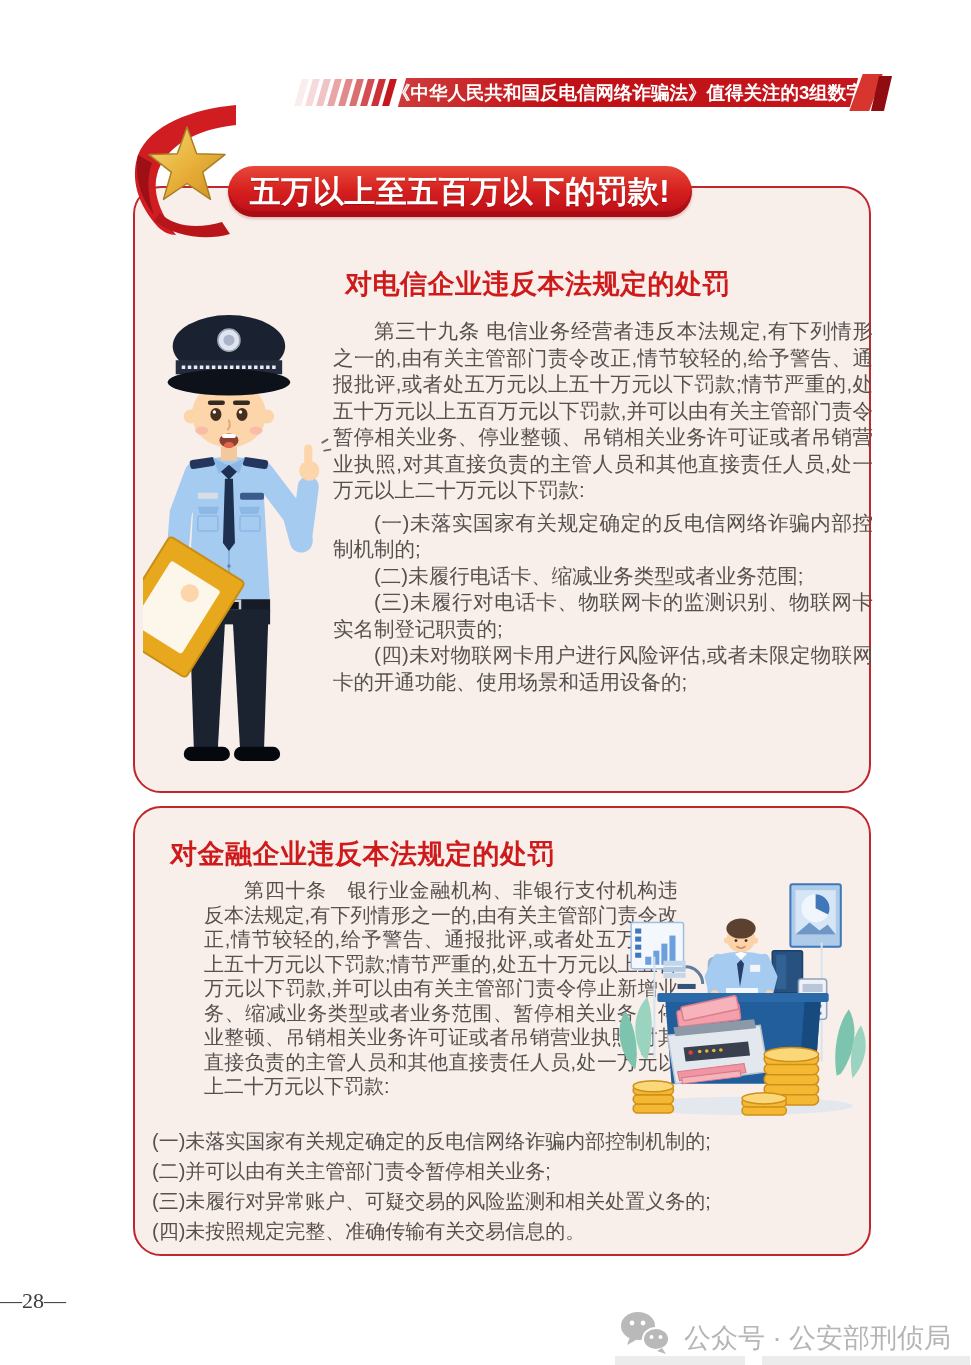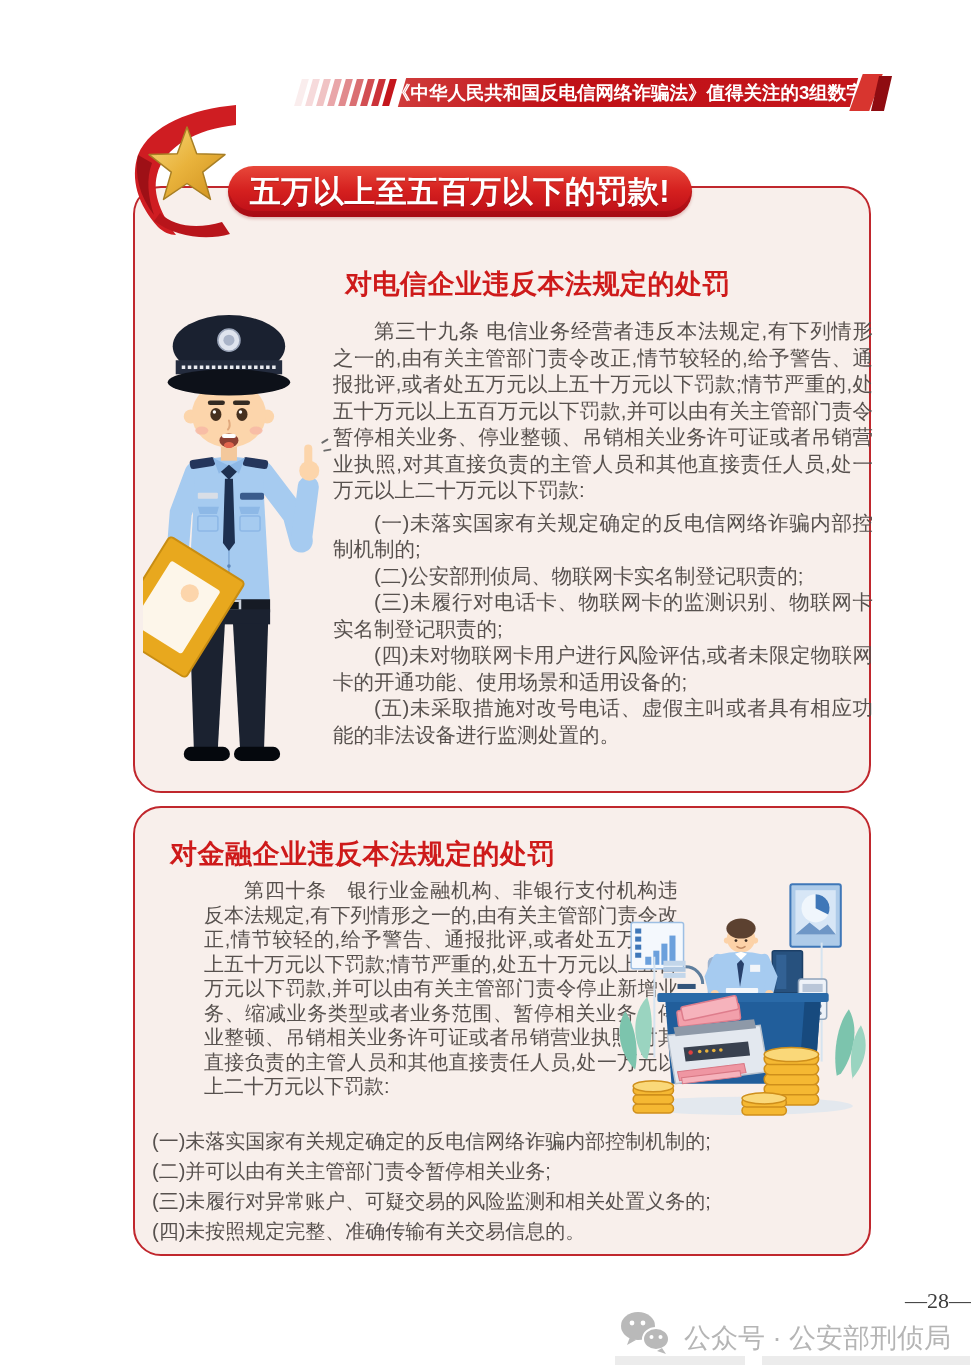--- a/index.html
+++ b/index.html
@@ -60,21 +60,21 @@
   .c1-text .item { text-indent:2em; }
   .c2-para { position:absolute; left:29px; top:70px; width:474px;
     font-size:20px; line-height:24.5px; text-indent:2em;margin-left:40px; }
   .c2-items { position:absolute; left:17px; top:318px; width:706px;
     font-size:20px; line-height:30px; }
 
   .illus-officer { position:absolute; left:8px; top:112px; width:202px; height:480px; }
   .illus-bank { position:absolute; right:2px; top:56px; width:254px; height:254px; }
 
   
-  .page-num { position:absolute; left:0; top:1288px; width:100%; text-align:right;
+  .page-num { position:absolute; left:0; top:1288px; width:100%; text-align:left;
     font-family:"Liberation Serif","DejaVu Serif",serif; font-size:22px; color:#3c3c3c; }
   .watermark { position:absolute; right:20px; top:1310px; display:flex;
     align-items:flex-end; gap:10px; color:#b5b5b5; font-size:27px; white-space:nowrap; }
   .edge-strip { position:absolute; height:9px; bottom:0; background:#ececec; }
   .edge-strip.s1 { left:615px; width:130px; }
   .edge-strip.s2 { left:762px; width:208px; }
 </style>
 </head>
 <body>
 
@@ -189,24 +189,23 @@
       <g transform="rotate(32 40 300)">
         <rect x="-6" y="252" width="88" height="112" rx="4" fill="#e8a81e" stroke="#c88d12" stroke-width="2"></rect>
         <rect x="8" y="272" width="58" height="74" rx="3" fill="#fdf6ea"></rect>
       </g>
       <circle cx="46" cy="292" r="9" fill="#fcd5ab"></circle>
     </svg>
 
     <div class="c1-text body-text">
       <p class="para">第三十九条 电信业务经营者违反本法规定,有下列情形之一的,由有关主管部门责令改正,情节较轻的,给予警告、通报批评,或者处五万元以上五十万元以下罚款;情节严重的,处五十万元以上五百万元以下罚款,并可以由有关主管部门责令暂停相关业务、停业整顿、吊销相关业务许可证或者吊销营业执照,对其直接负责的主管人员和其他直接责任人员,处一万元以上二十万元以下罚款:</p>
       <p class="item">(一)未落实国家有关规定确定的反电信网络诈骗内部控制机制的;</p>
-      <p class="item">(二)公安部刑侦局、物联网卡实名制登记职责的;</p>
+      <p class="item">(二)未履行电话卡、缩减业务类型或者业务范围;</p>
       <p class="item">(三)未履行对电话卡、物联网卡的监测识别、物联网卡实名制登记职责的;</p>
       <p class="item">(四)未对物联网卡用户进行风险评估,或者未限定物联网卡的开通功能、使用场景和适用设备的;</p>
-      <p class="item">(五)未采取措施对改号电话、虚假主叫或者具有相应功能的非法设备进行监测处置的。</p>
     </div>
   </div>
 
   <div class="card card-2">
     <div class="card-heading">对金融企业违反本法规定的处罚</div>
 
     <p class="c2-para body-text">第四十条　银行业金融机构、非银行支付机构违反本法规定,有下列情形之一的,由有关主管部门责令改正,情节较轻的,给予警告、通报批评,或者处五万元以上五十万元以下罚款;情节严重的,处五十万元以上五百万元以下罚款,并可以由有关主管部门责令停止新增业务、缩减业务类型或者业务范围、暂停相关业务、停业整顿、吊销相关业务许可证或者吊销营业执照,对其直接负责的主管人员和其他直接责任人员,处一万元以上二十万元以下罚款:</p>
 
     <svg class="illus-bank" viewBox="0 0 252 252">
       <ellipse cx="128" cy="240" rx="110" ry="9" fill="#e3e8ee"></ellipse>

